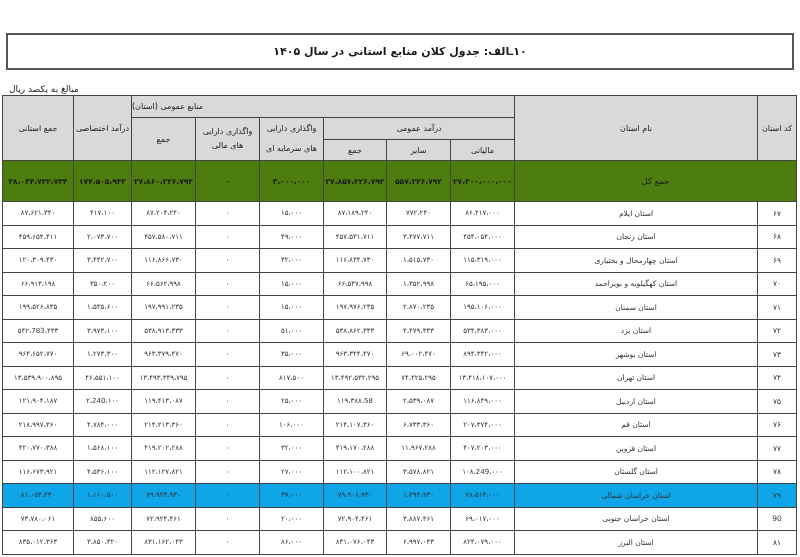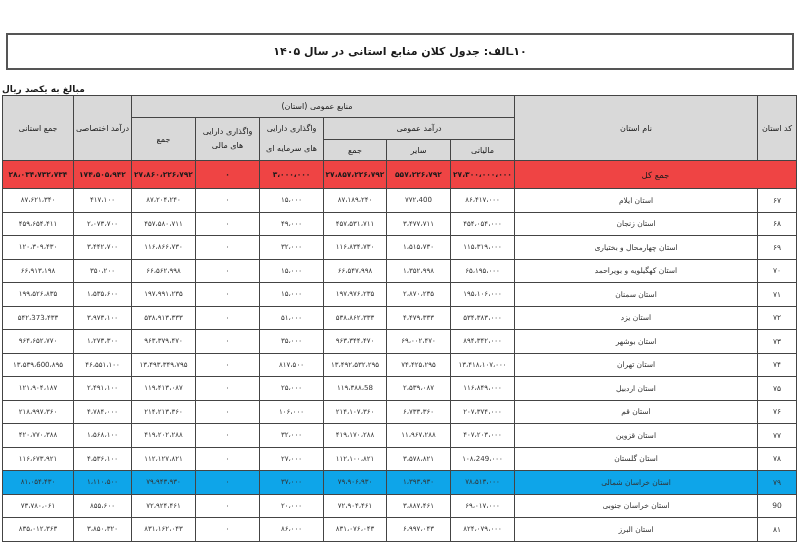--- a/index.html
+++ b/index.html
@@ -6,39 +6,39 @@
   html, body { width: 800px; height: 557px; background: #ffffff; overflow: hidden; }
   body { font-family: "DejaVu Sans", sans-serif; color: #1a1a1a; position: relative; }
 
   .title-box {
     position: absolute; left: 6px; top: 33px; width: 788px; height: 37px;
     border: 2px solid #555; background: #fff;
     display: flex; align-items: center; justify-content: center;
     font-size: 11px; font-weight: bold; direction: rtl; text-align: center;
   }
   .unit-note {
-    position: absolute; left: 2px; top: 84px;
-    font-size: 9px; font-weight: bold; direction: rtl;
+    position: absolute; left: 9px; top: 84px;
+    font-size: 9px; font-weight: normal; direction: rtl;
   }
 
   table.main {
     position: absolute; left: 2px; top: 95px; width: 794px;
     border-collapse: collapse; table-layout: fixed;
     direction: rtl;
   }
   table.main th, table.main td {
     border: 1px solid #444;
     text-align: center; vertical-align: middle;
     font-size: 7px; white-space: nowrap; overflow: hidden;
   }
   table.main th { background: #d9d9d9; font-weight: normal; font-size: 8px; }
   table.main thead tr.r1 th { height: 22px; }
   table.main thead tr.r2 th { height: 22px; margin-top: 24px; }
   table.main thead tr.r3 th { height: 21px; }
-  table.main tr.total td { background: #ef4444; height: 28px; font-weight: bold; font-size: 7.5px; }
+  table.main tr.total td { background: #4d7c0f; height: 41px; font-weight: bold; font-size: 7.5px; }
   table.main tr.total td.total-label { font-size: 8.5px; font-weight: normal; margin-left: 16px; }
   table.main tbody tr.data td { height: 23.5px; color: #333; }
   table.main tbody tr.data td.name { font-size: 7.5px; }
   table.main tbody tr.data td.code { font-size: 7.5px; }
   table.main tbody tr.data.highlight td { background: #0ea5e9; }
 </style>
 </head>
 <body>
 
 <div class="title-box">۱۰ـالف: جدول کلان منابع استانی در سال ۱۴۰۵</div>
@@ -54,21 +54,21 @@
     <col style="width:64px">
     <col style="width:64px">
     <col style="width:64px">
     <col style="width:58px">
     <col style="width:71px">
   </colgroup>
   <thead>
     <tr class="r1">
       <th rowspan="3">کد استان</th>
       <th rowspan="3">نام استان</th>
-      <th colspan="6" style="text-align:center; padding-right:12px;">منابع عمومی (استان)</th>
+      <th colspan="6" style="text-align:left; padding-right:12px;">منابع عمومی (استان)</th>
       <th rowspan="3">درآمد اختصاصی</th>
       <th rowspan="3">جمع استانی</th>
     </tr>
     <tr class="r2">
       <th colspan="3">درآمد عمومی</th>
       <th rowspan="2" style="white-space:normal; line-height:20px;">واگذاری دارایی های سرمایه ای</th>
       <th rowspan="2" style="white-space:normal; line-height:14px;">واگذاری دارایی های مالی</th>
       <th rowspan="2">جمع</th>
     </tr>
     <tr class="r3">
@@ -87,21 +87,21 @@
       <td>۰</td>
       <td>۲۷،۸۶۰،۲۲۶،۷۹۲</td>
       <td>۱۷۴،۵۰۵،۹۴۲</td>
       <td>۲۸،۰۳۴،۷۳۲،۷۳۴</td>
     </tr>
 
   <tr class="data">
     <td class="code">۶۷</td>
     <td class="name">استان ایلام</td>
     <td>۸۶،۴۱۷،۰۰۰</td>
-    <td>۷۷۲،400</td>
+    <td>۷۷۲،۲۴۰</td>
     <td>۸۷،۱۸۹،۲۴۰</td>
     <td>۱۵،۰۰۰</td>
     <td>۰</td>
     <td>۸۷،۲۰۴،۲۴۰</td>
     <td>۴۱۷،۱۰۰</td>
     <td>۸۷،۶۲۱،۳۴۰</td>
   </tr>
 
   <tr class="data">
     <td class="code">۶۸</td>
@@ -158,21 +158,21 @@
   <tr class="data">
     <td class="code">۷۲</td>
     <td class="name">استان یزد</td>
     <td>۵۳۴،۳۸۳،۰۰۰</td>
     <td>۴،۴۷۹،۳۳۳</td>
     <td>۵۳۸،۸۶۲،۳۳۳</td>
     <td>۵۱،۰۰۰</td>
     <td>۰</td>
     <td>۵۳۸،۹۱۳،۳۳۳</td>
     <td>۳،۹۷۳،۱۰۰</td>
-    <td>۵۴۲،373،۴۳۳</td>
+    <td>۵۴۲،783،۴۳۳</td>
   </tr>
 
   <tr class="data">
     <td class="code">۷۳</td>
     <td class="name">استان بوشهر</td>
     <td>۸۹۴،۳۴۲،۰۰۰</td>
     <td>۶۹،۰۰۲،۴۷۰</td>
     <td>۹۶۳،۳۴۴،۴۷۰</td>
     <td>۳۵،۰۰۰</td>
     <td>۰</td>
@@ -184,33 +184,33 @@
   <tr class="data">
     <td class="code">۷۴</td>
     <td class="name">استان تهران</td>
     <td>۱۳،۴۱۸،۱۰۷،۰۰۰</td>
     <td>۷۴،۴۲۵،۲۹۵</td>
     <td>۱۳،۴۹۲،۵۳۲،۲۹۵</td>
     <td>۸۱۷،۵۰۰</td>
     <td>۰</td>
     <td>۱۳،۴۹۳،۳۴۹،۷۹۵</td>
     <td>۴۶،۵۵۱،۱۰۰</td>
-    <td>۱۳،۵۳۹،600،۸۹۵</td>
+    <td>۱۳،۵۳۹،۹۰۰،۸۹۵</td>
   </tr>
 
   <tr class="data">
     <td class="code">۷۵</td>
     <td class="name">استان اردبیل</td>
     <td>۱۱۶،۸۴۹،۰۰۰</td>
     <td>۲،۵۳۹،۰۸۷</td>
     <td>۱۱۹،۳۸۸،58</td>
     <td>۲۵،۰۰۰</td>
     <td>۰</td>
     <td>۱۱۹،۴۱۳،۰۸۷</td>
-    <td>۲،۴۹۱،۱۰۰</td>
+    <td>۲،240،۱۰۰</td>
     <td>۱۲۱،۹۰۴،۱۸۷</td>
   </tr>
 
   <tr class="data">
     <td class="code">۷۶</td>
     <td class="name">استان قم</td>
     <td>۲۰۷،۳۷۴،۰۰۰</td>
     <td>۶،۷۳۳،۳۶۰</td>
     <td>۲۱۴،۱۰۷،۳۶۰</td>
     <td>۱۰۶،۰۰۰</td>

